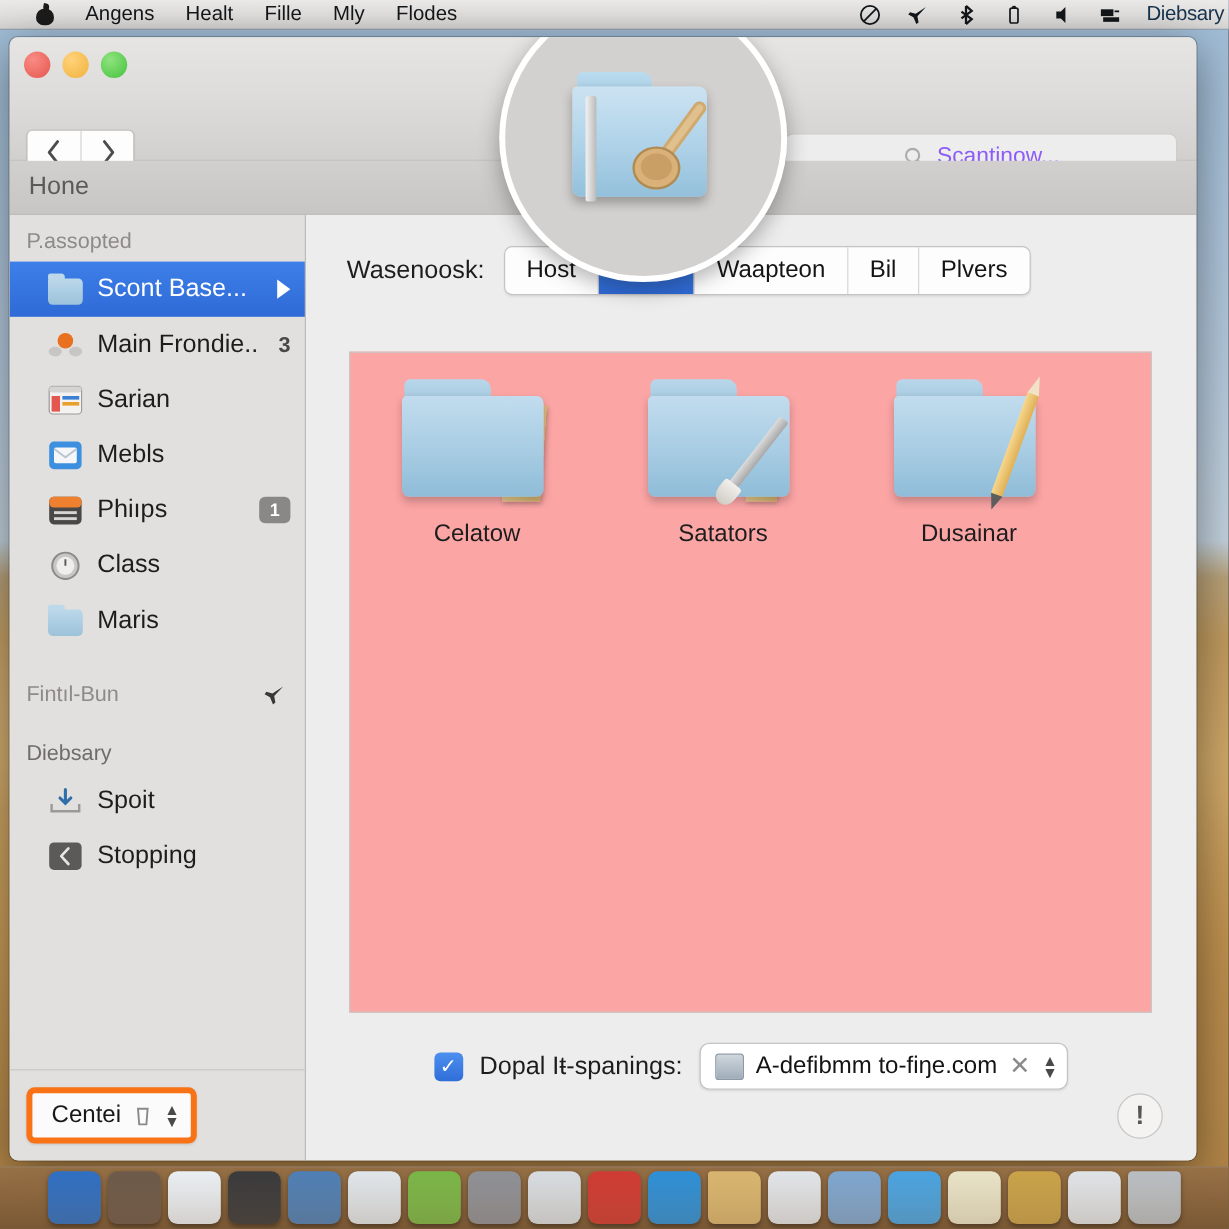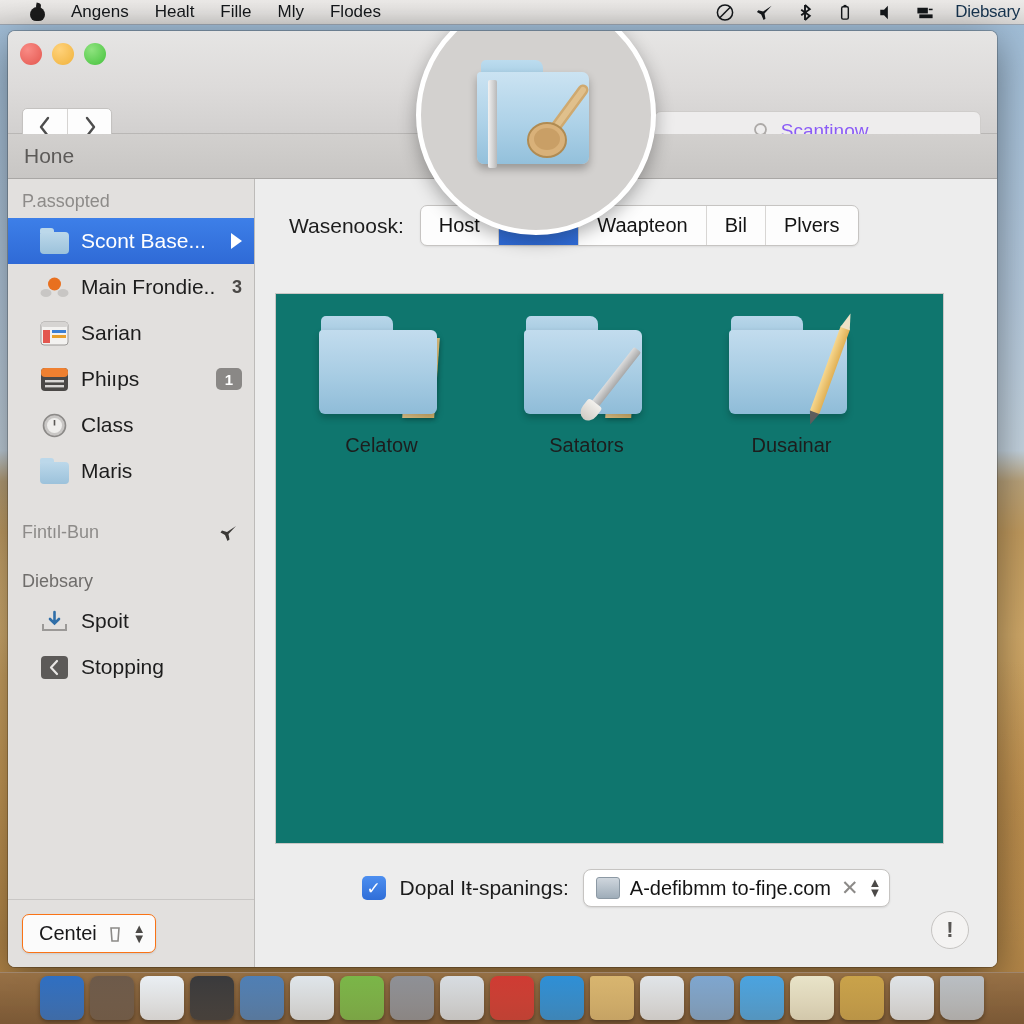--- a/index.html
+++ b/index.html
@@ -126,21 +126,21 @@
     width:26px; height:22px; background:#8a8886; color:#fff; border-radius:5px;
     display:flex; align-items:center; justify-content:center; font-size:15px;
   }
   .sb-disclosure { width:0;height:0;border-left:11px solid #fff;border-top:8px solid transparent;border-bottom:8px solid transparent; }
   .sb-spacer { flex:1; }
   .sb-footer {
     border-top:1px solid #c9c7c5; padding:14px;
   }
   .popup-btn {
     display:inline-flex; align-items:center; gap:10px;
-    background:#fbfbfb; border:1px solid #f97316; border-radius:7px;
+    background:#fbfbfb; border:5px solid #f97316; border-radius:7px;
     padding:7px 9px 7px 16px; font-size:20px; color:#18181a;
     box-shadow:0 1px 2px rgba(0,0,0,.1);
   }
   .stepper { display:flex; flex-direction:column; gap:2px; color:#4b4947; line-height:.6; font-size:13px; }
 
   
   .folder-sm {
     position:absolute; left:0; top:3px; width:29px; height:22px;
     background:linear-gradient(180deg,#bcd8ea,#9cc2db);
     border-radius:2px 4px 4px 4px;
@@ -163,22 +163,22 @@
     overflow:hidden; box-shadow:0 1px 2px rgba(0,0,0,.08);align-items:center;
   }
   .seg {
     padding:8px 18px; font-size:20px; color:#141414;
     border-right:1px solid #d8d6d4; white-space:nowrap;
   }
   .seg:last-child { border-right:none; }
   .seg.active { background:linear-gradient(180deg,#3f82ea 0%,#2f6ad6 100%); color:#fff; }
 
   .icon-pane {
-    position:absolute; left:20px; top:114px; width:669px; height:551px;
-    background:#0f766e; border:1px solid #c9c7c5;
+    position:absolute; left:36px; top:114px; width:669px; height:551px;
+    background:#fca5a5; border:1px solid #c9c7c5;
   }
   .icon-grid { display:flex; padding:22px 24px 0 24px; gap:42px; }
   .icon-cell { width:163px; text-align:center; }
   .icon-cell .cap { margin-top:14px; font-size:20px; color:#1d1d1d; }
 
   
   .folder-lg { position:relative; width:126px; height:104px; margin:0 auto; }
   .folder-lg .tab {
     position:absolute; left:2px; top:0; width:72px; height:18px;
     background:linear-gradient(180deg,#b9d7ea,#a6cae0);
@@ -412,20 +412,30 @@
             <rect x="1" y="1" width="27" height="23" rx="3" fill="#f3f2f0" stroke="#9c9a98"></rect>
             <rect x="1" y="1" width="27" height="5" rx="3" fill="#d6d4d2"></rect>
             <rect x="3" y="9" width="7" height="13" fill="#e3574f"></rect>
             <rect x="12" y="9" width="14" height="3" fill="#3b7fd4"></rect>
             <rect x="12" y="14" width="14" height="3" fill="#e8a02c"></rect>
           </svg>
         </span>
         <span class="sb-label">Sarian</span>
       </div>
 
+      <div class="sb-item">
+        <span class="sb-icon">
+          <svg width="29" height="25" viewBox="0 0 29 25">
+            <rect x="1" y="1" width="27" height="23" rx="4" fill="#3d8fe0"></rect>
+            <rect x="5" y="6" width="19" height="13" rx="1.5" fill="#f4f6f8"></rect>
+            <path d="M5 7 L14.5 14 L24 7" fill="none" stroke="#b9c5cf" stroke-width="1.6"></path>
+          </svg>
+        </span>
+        <span class="sb-label">Mebls</span>
+      </div>
 
       <div class="sb-item">
         <span class="sb-icon">
           <svg width="29" height="25" viewBox="0 0 29 25">
             <rect x="1" y="1" width="27" height="23" rx="4" fill="#4a4846"></rect>
             <rect x="1" y="1" width="27" height="9" rx="4" fill="#ef8030"></rect>
             <rect x="5" y="13" width="19" height="2.4" fill="#d8d6d4"></rect>
             <rect x="5" y="18" width="19" height="2.4" fill="#d8d6d4"></rect>
           </svg>
         </span>

